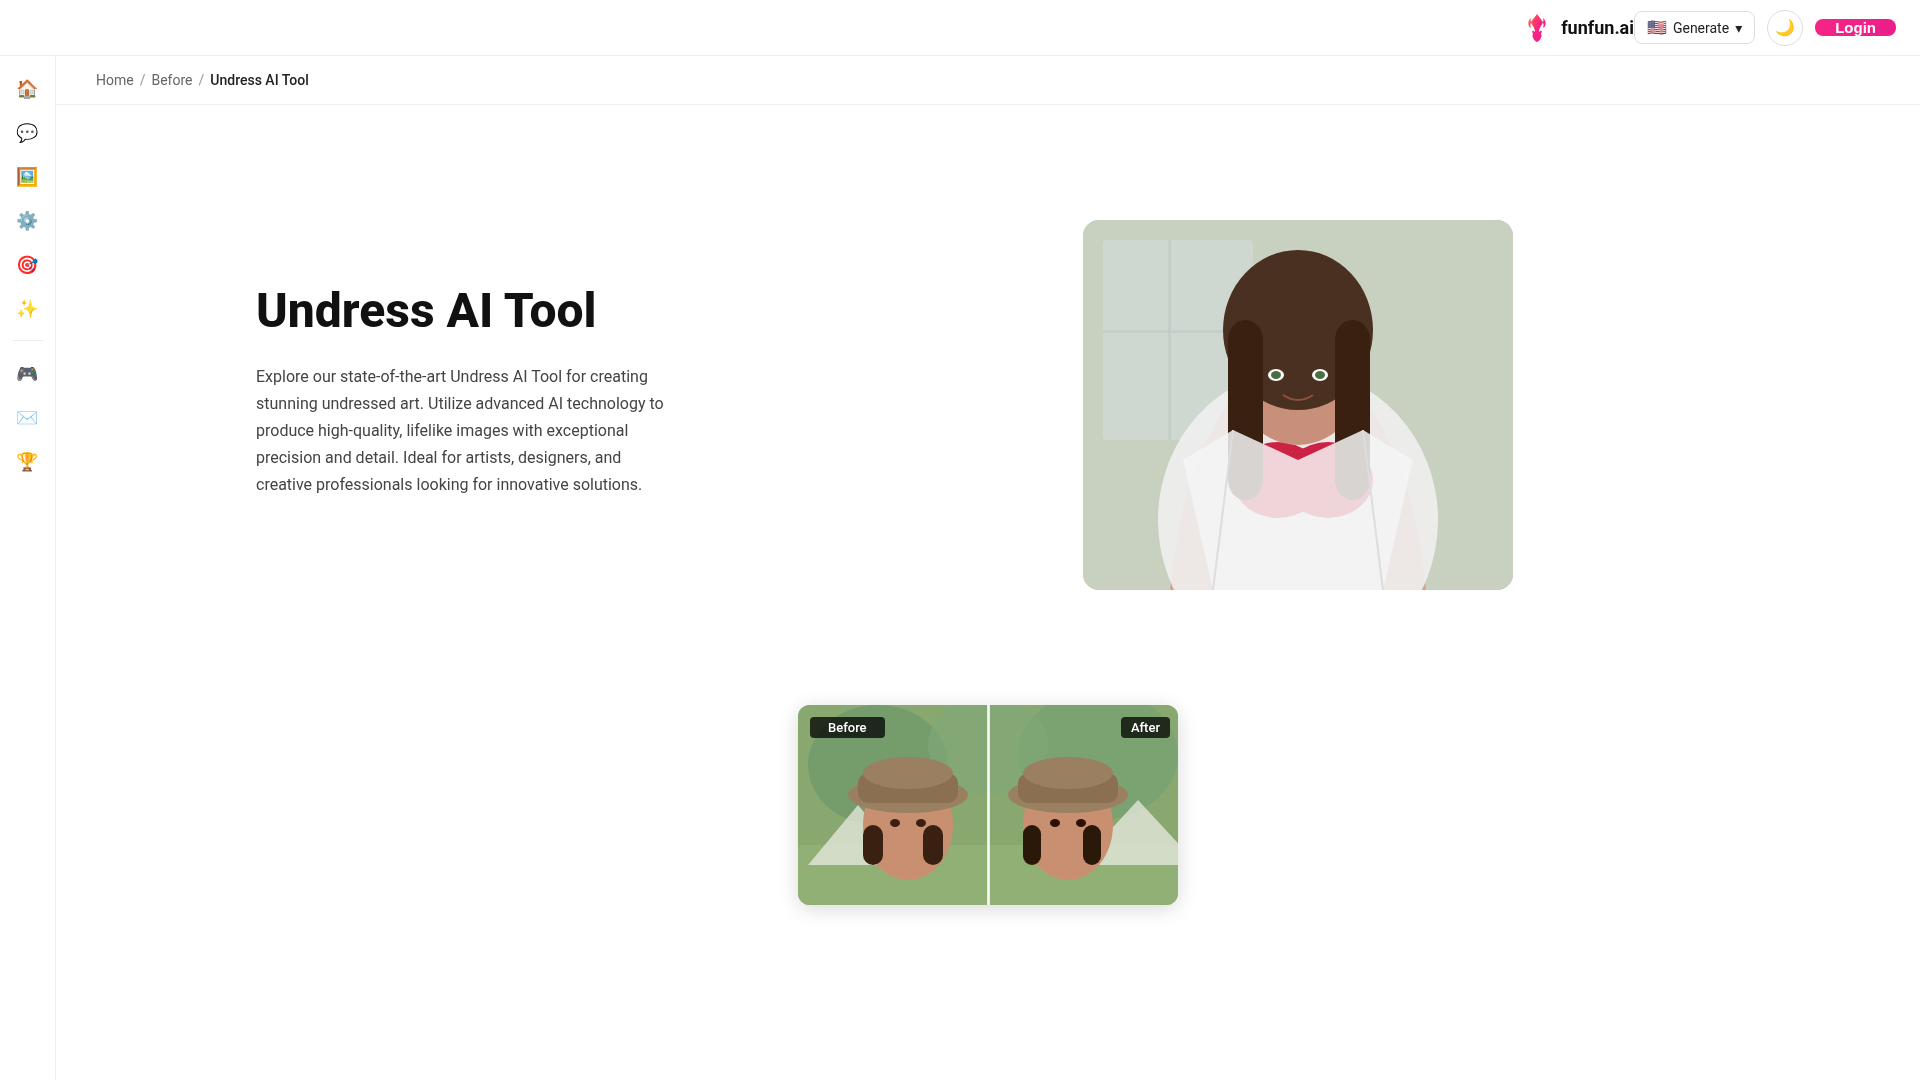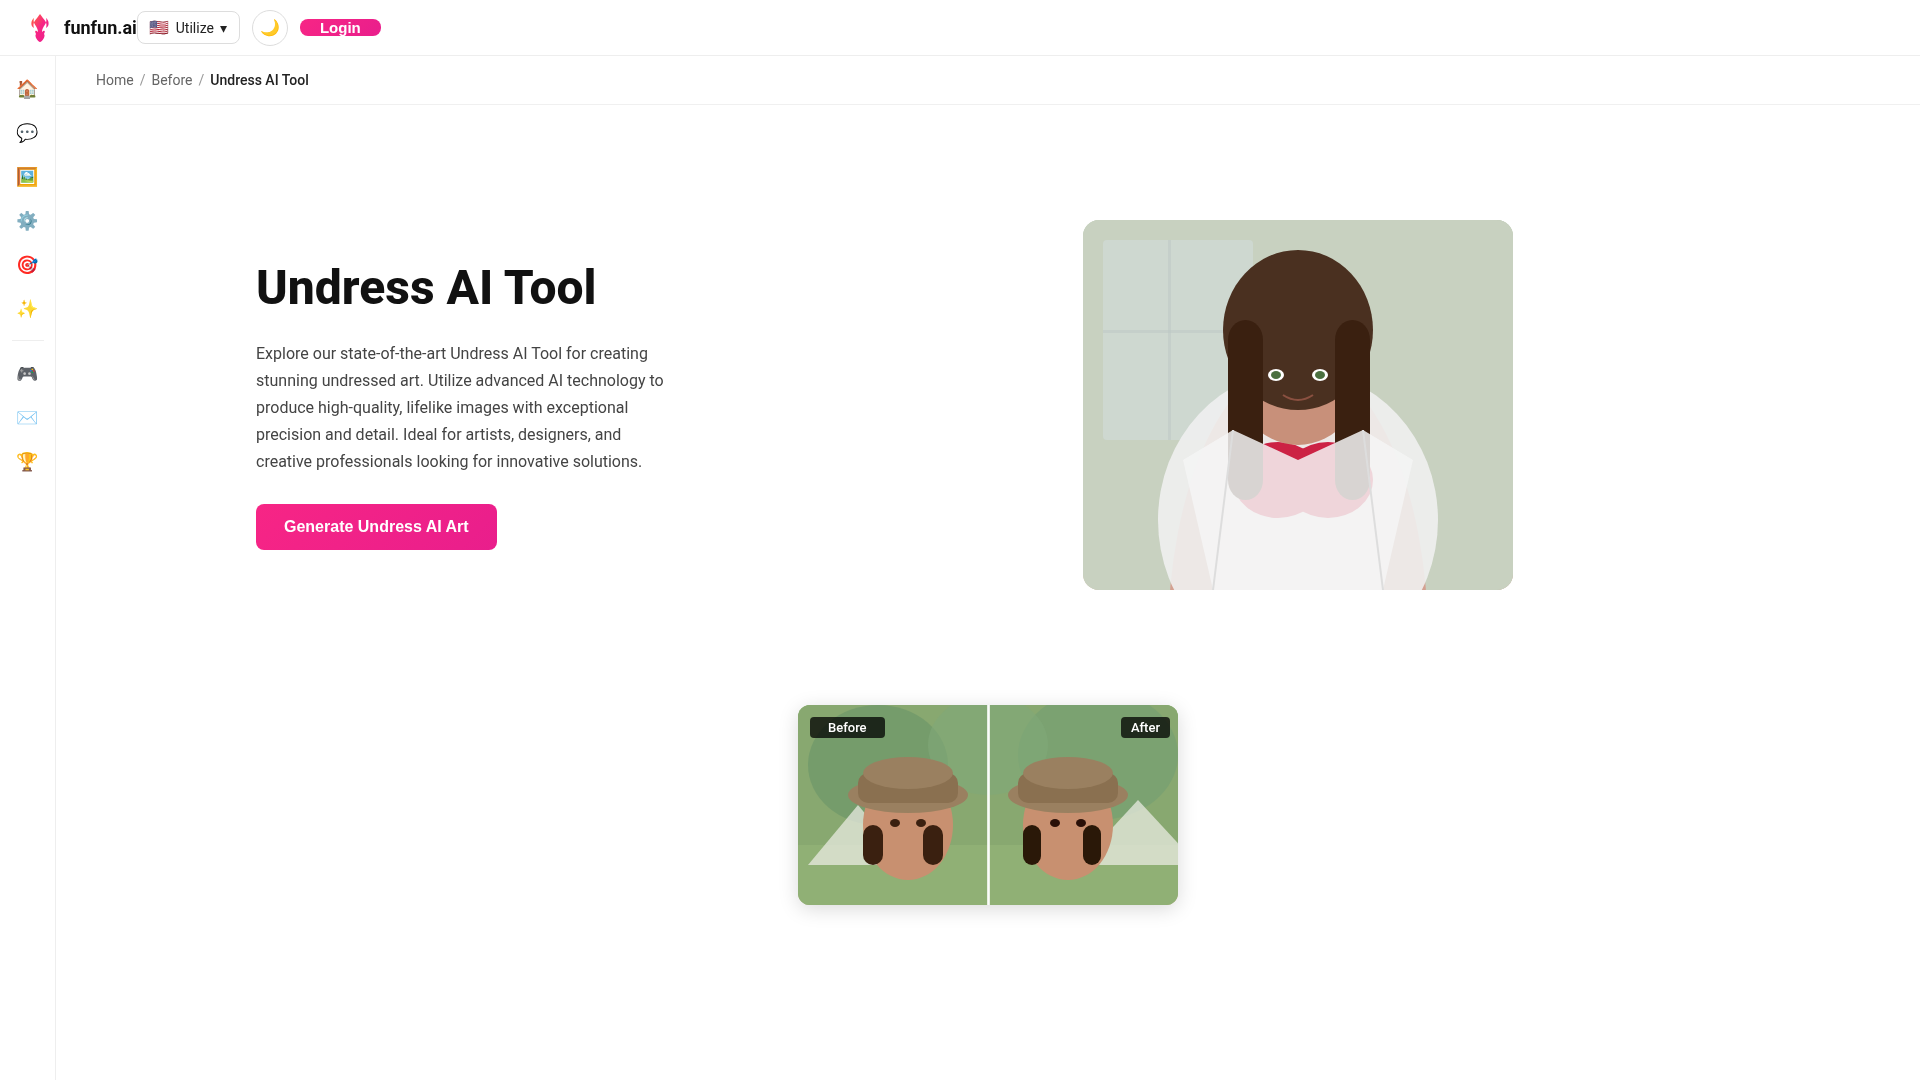--- a/index.html
+++ b/index.html
@@ -2,21 +2,21 @@
 <html><head>
   <meta charset="utf-8">
   <style>
     * { margin: 0; padding: 0; box-sizing: border-box; }
     body { font-family: -apple-system, BlinkMacSystemFont, 'Segoe UI', Roboto, sans-serif; background: #fff; color: #222; width: 1920px; min-height: 1080px; overflow-x: hidden; }
 
     
     .navbar {
       position: fixed; top: 0; left: 0; right: 0; height: 56px;
       background: #fff; border-bottom: 1px solid #eee;
-      display: flex; align-items: center; justify-content: flex-start;
+      display: flex; align-items: center; justify-content: flex-end;
       padding: 0 24px; z-index: 100;
     }
     .navbar-left { display: flex; align-items: center; gap: 8px; }
     .logo-text { font-size: 18px; font-weight: 700; color: #111; }
 
     .navbar-right { display: flex; align-items: center; gap: 12px; }
     .lang-selector {
       display: flex; align-items: center; gap: 6px;
       border: 1px solid #ddd; border-radius: 8px;
       padding: 6px 12px; font-size: 14px; cursor: pointer;
@@ -141,21 +141,21 @@
           <stop offset="100%" stop-color="#e91e8c"></stop>
         </linearGradient>
       </defs>
       <path d="M16 2 C12 8, 8 10, 10 16 C6 14, 7 8, 10 6 C8 12, 14 14, 14 20 C12 18, 10 18, 12 22 C10 24, 14 30, 16 30 C18 30, 22 24, 20 22 C22 18, 20 18, 18 20 C18 14, 24 12, 22 6 C25 8, 26 14, 22 16 C24 10, 20 8, 16 2Z" fill="url(#fg)"></path>
     </svg>
     <span class="logo-text">funfun.ai</span>
   </div>
   <div class="navbar-right">
     <div class="lang-selector">
       <span class="flag">🇺🇸</span>
-      <span>Utilize</span>
+      <span>Generate</span>
       <span>▾</span>
     </div>
     <button class="theme-toggle">
       <span>🌙</span>
     </button>
     <button class="login-btn">Login</button>
   </div>
 </nav>
 
 <aside class="sidebar">
@@ -196,21 +196,20 @@
     <span class="breadcrumb-sep">/</span>
     <a href="#">Before</a>
     <span class="breadcrumb-sep">/</span>
     <span class="breadcrumb-current">Undress AI Tool</span>
   </div>
 
   <section class="hero">
     <div class="hero-text">
       <h1 class="hero-title">Undress AI Tool</h1>
       <p class="hero-desc">Explore our state-of-the-art Undress AI Tool for creating stunning undressed art. Utilize advanced AI technology to produce high-quality, lifelike images with exceptional precision and detail. Ideal for artists, designers, and creative professionals looking for innovative solutions.</p>
-      <button class="hero-btn">Generate Undress AI Art</button>
     </div>
     <div class="hero-image-container">
 
       <div class="hero-image">
         <svg width="430" height="370" xmlns="http://www.w3.org/2000/svg">
 
           <rect width="430" height="370" fill="#c8d4c0"></rect>
 
           <rect x="20" y="20" width="150" height="200" rx="4" fill="#d8e8f0" opacity="0.7"></rect>
           <rect x="85" y="20" width="3" height="200" fill="#b0c0c8" opacity="0.5"></rect>

